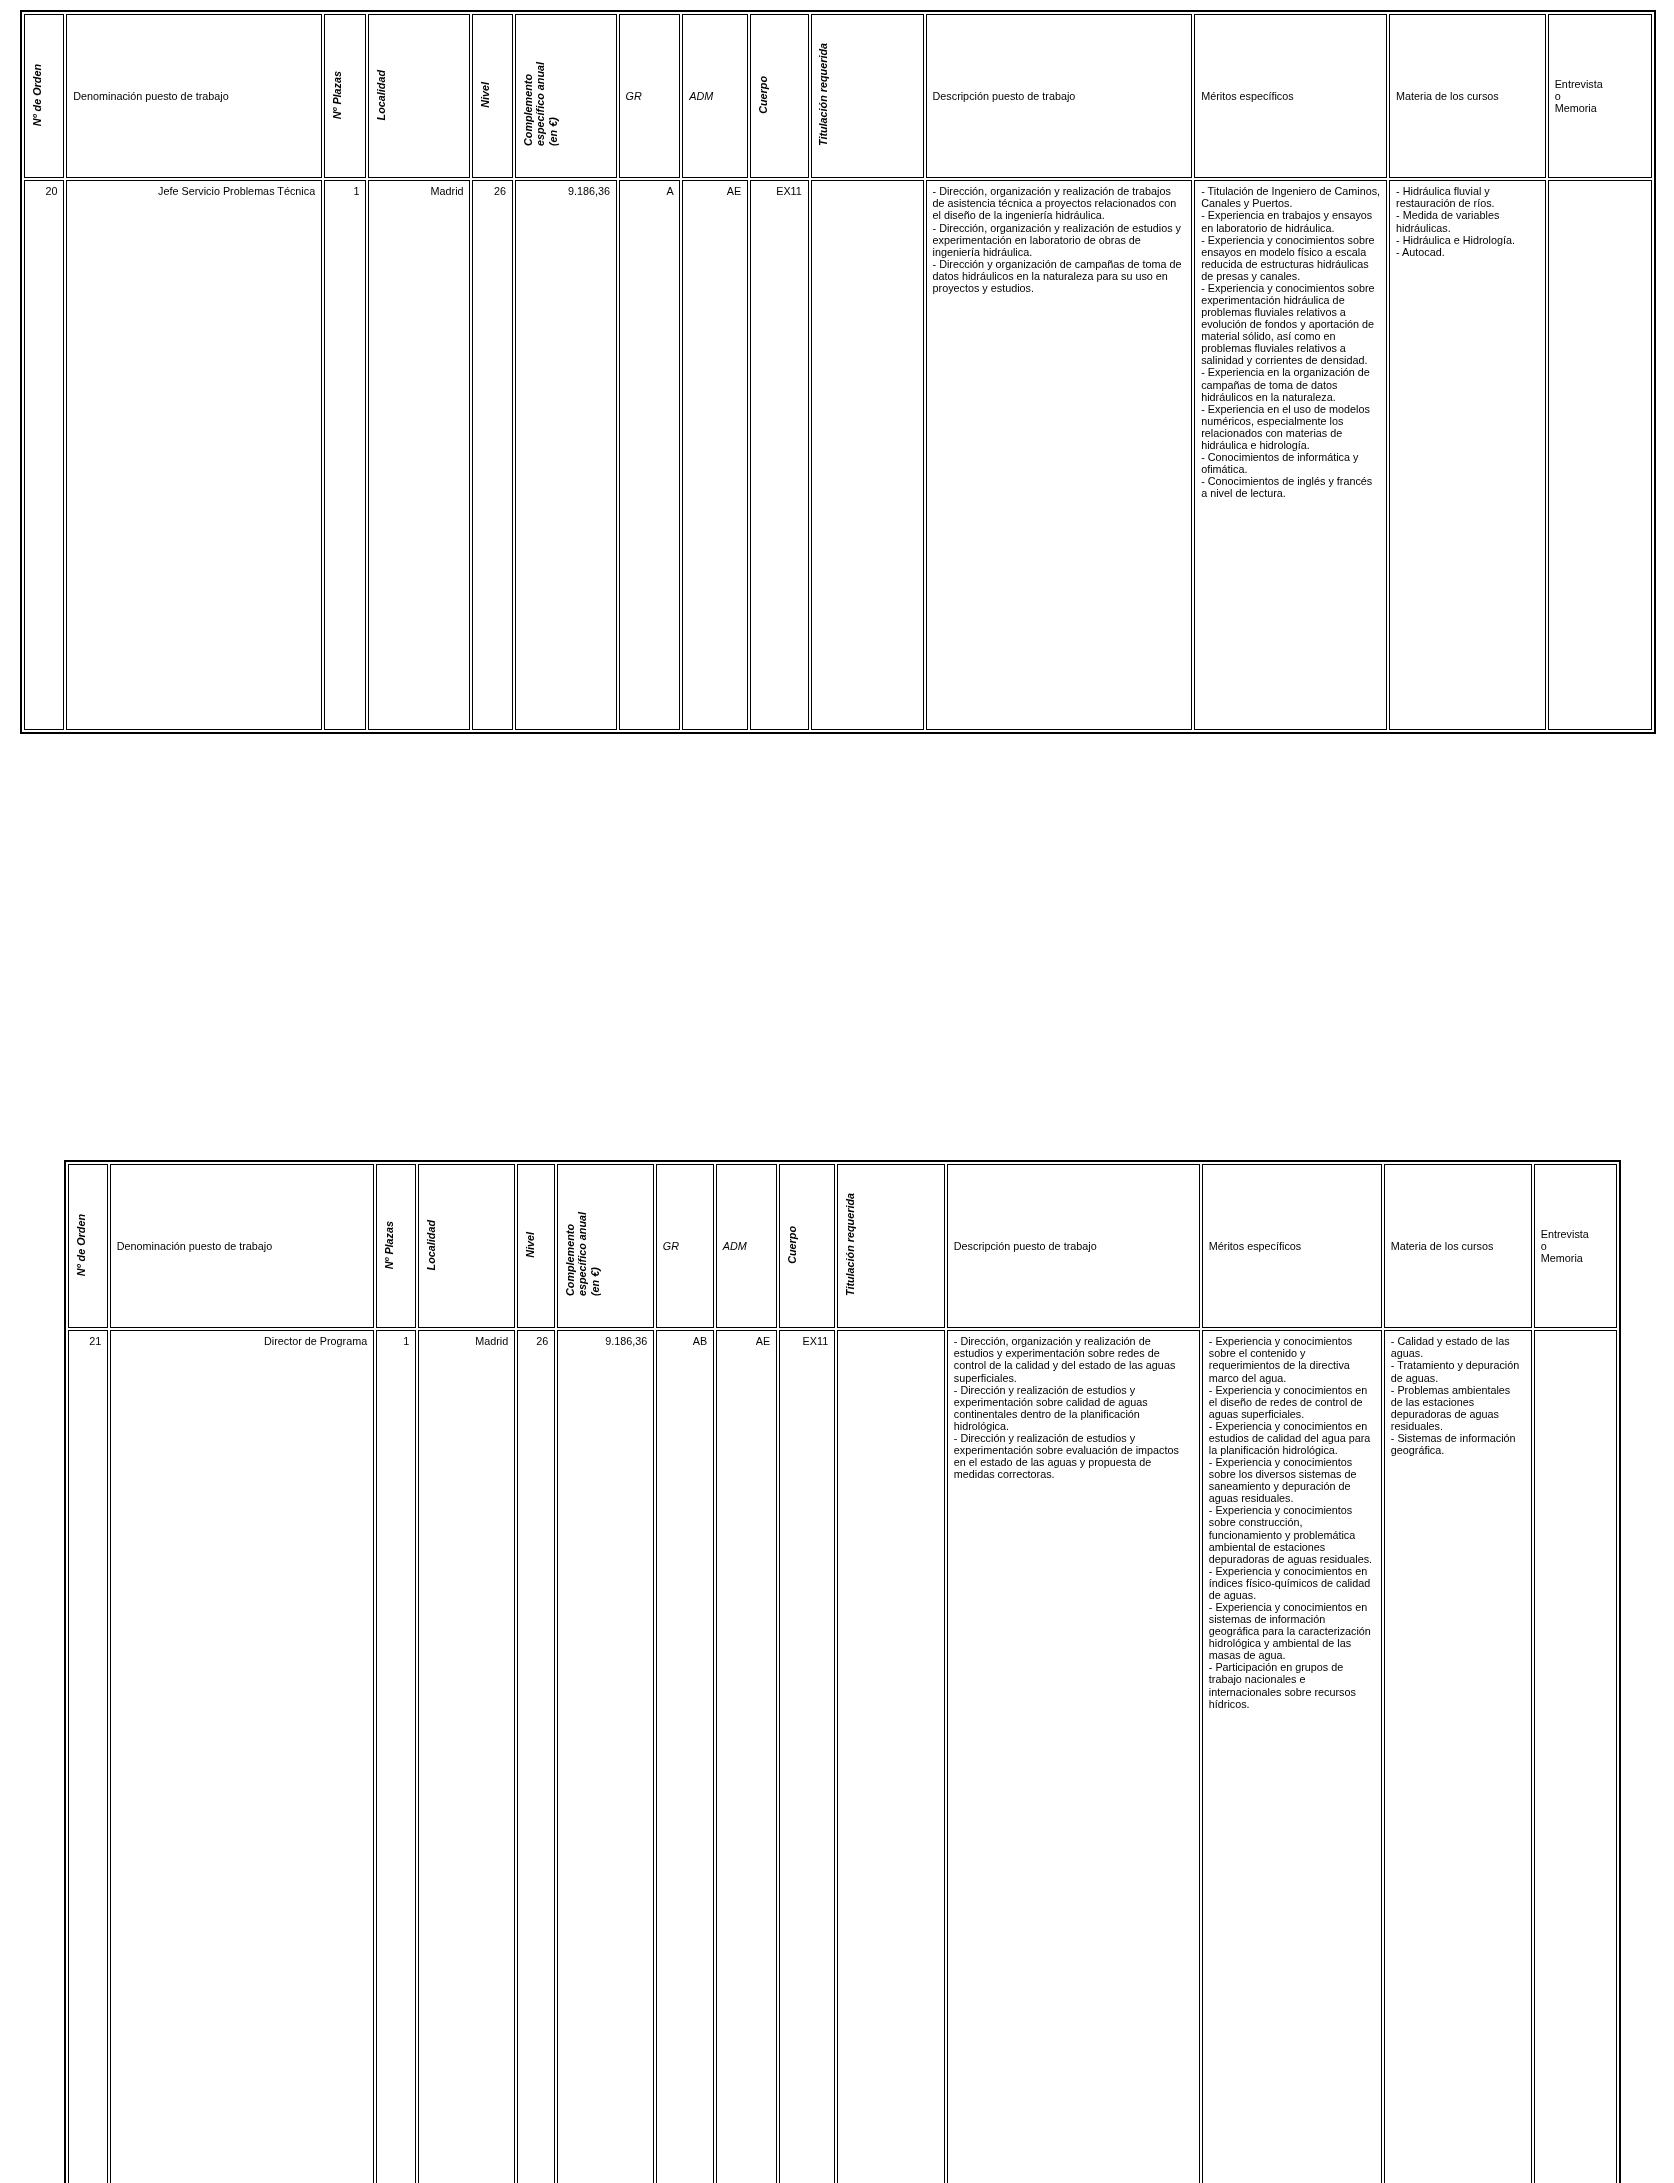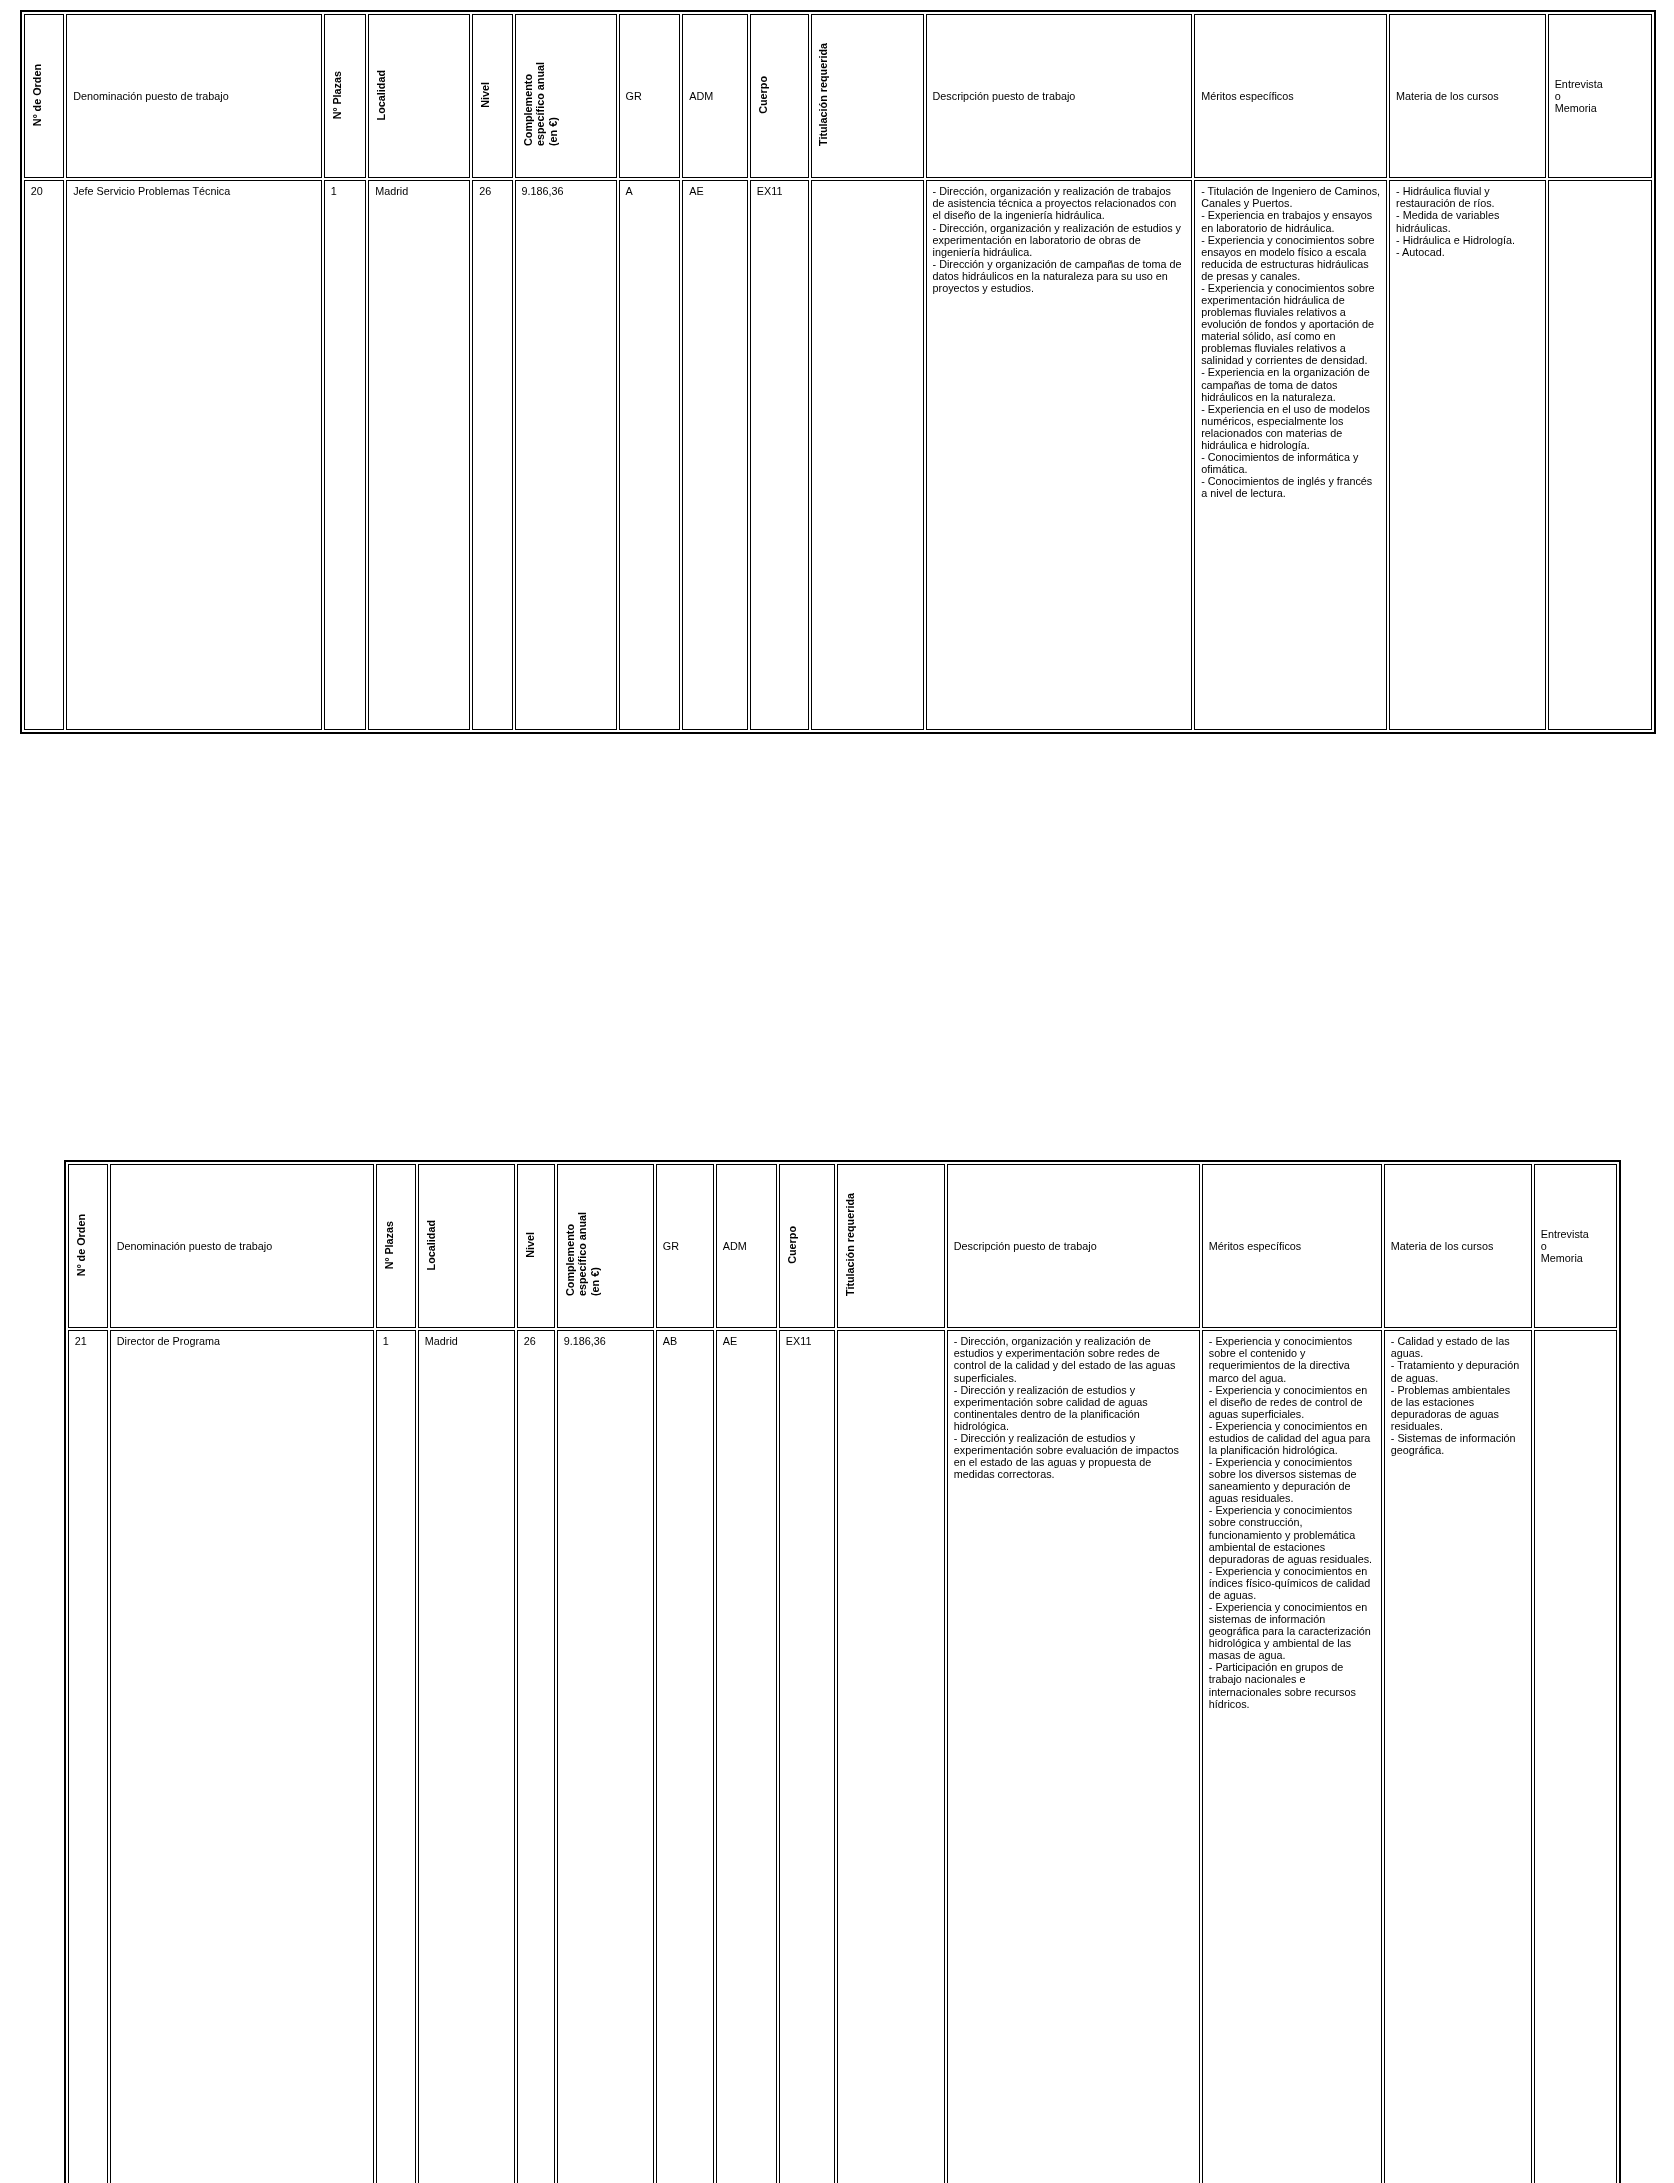--- a/index.html
+++ b/index.html
@@ -32,35 +32,35 @@
     font-size: 10.8px;
     line-height: 1.12;
     overflow: hidden;
   }
   table.boe th {
     font-weight: normal;
     vertical-align: middle;
     text-align: left;
     height: 164px;
   }
-  th.center, td.center { text-align: center; }
+  th.center, td.center { text-align: center; font-style: italic; }
   .vert {
     writing-mode: vertical-rl;
     transform: rotate(180deg);
     max-height: 103px;
     margin: 0 auto;
     display: inline-block;
     font-weight: bold;
     line-height: 1.15;
   }
   th .horiz { display: block; }
   th.hb .horiz { font-weight: normal; }
   .prewrap { white-space: pre-line; }
   td.val {
-    text-align: left;
+    text-align: right;
     font-size: 11.6px;
     padding-top: 5.8px;
   }
   td.longtext {
     font-size: 10.8px;
     padding-top: 5.8px;
   }
   td.desc { font-size: 11.6px; }
   #t1 {
     position: absolute;

